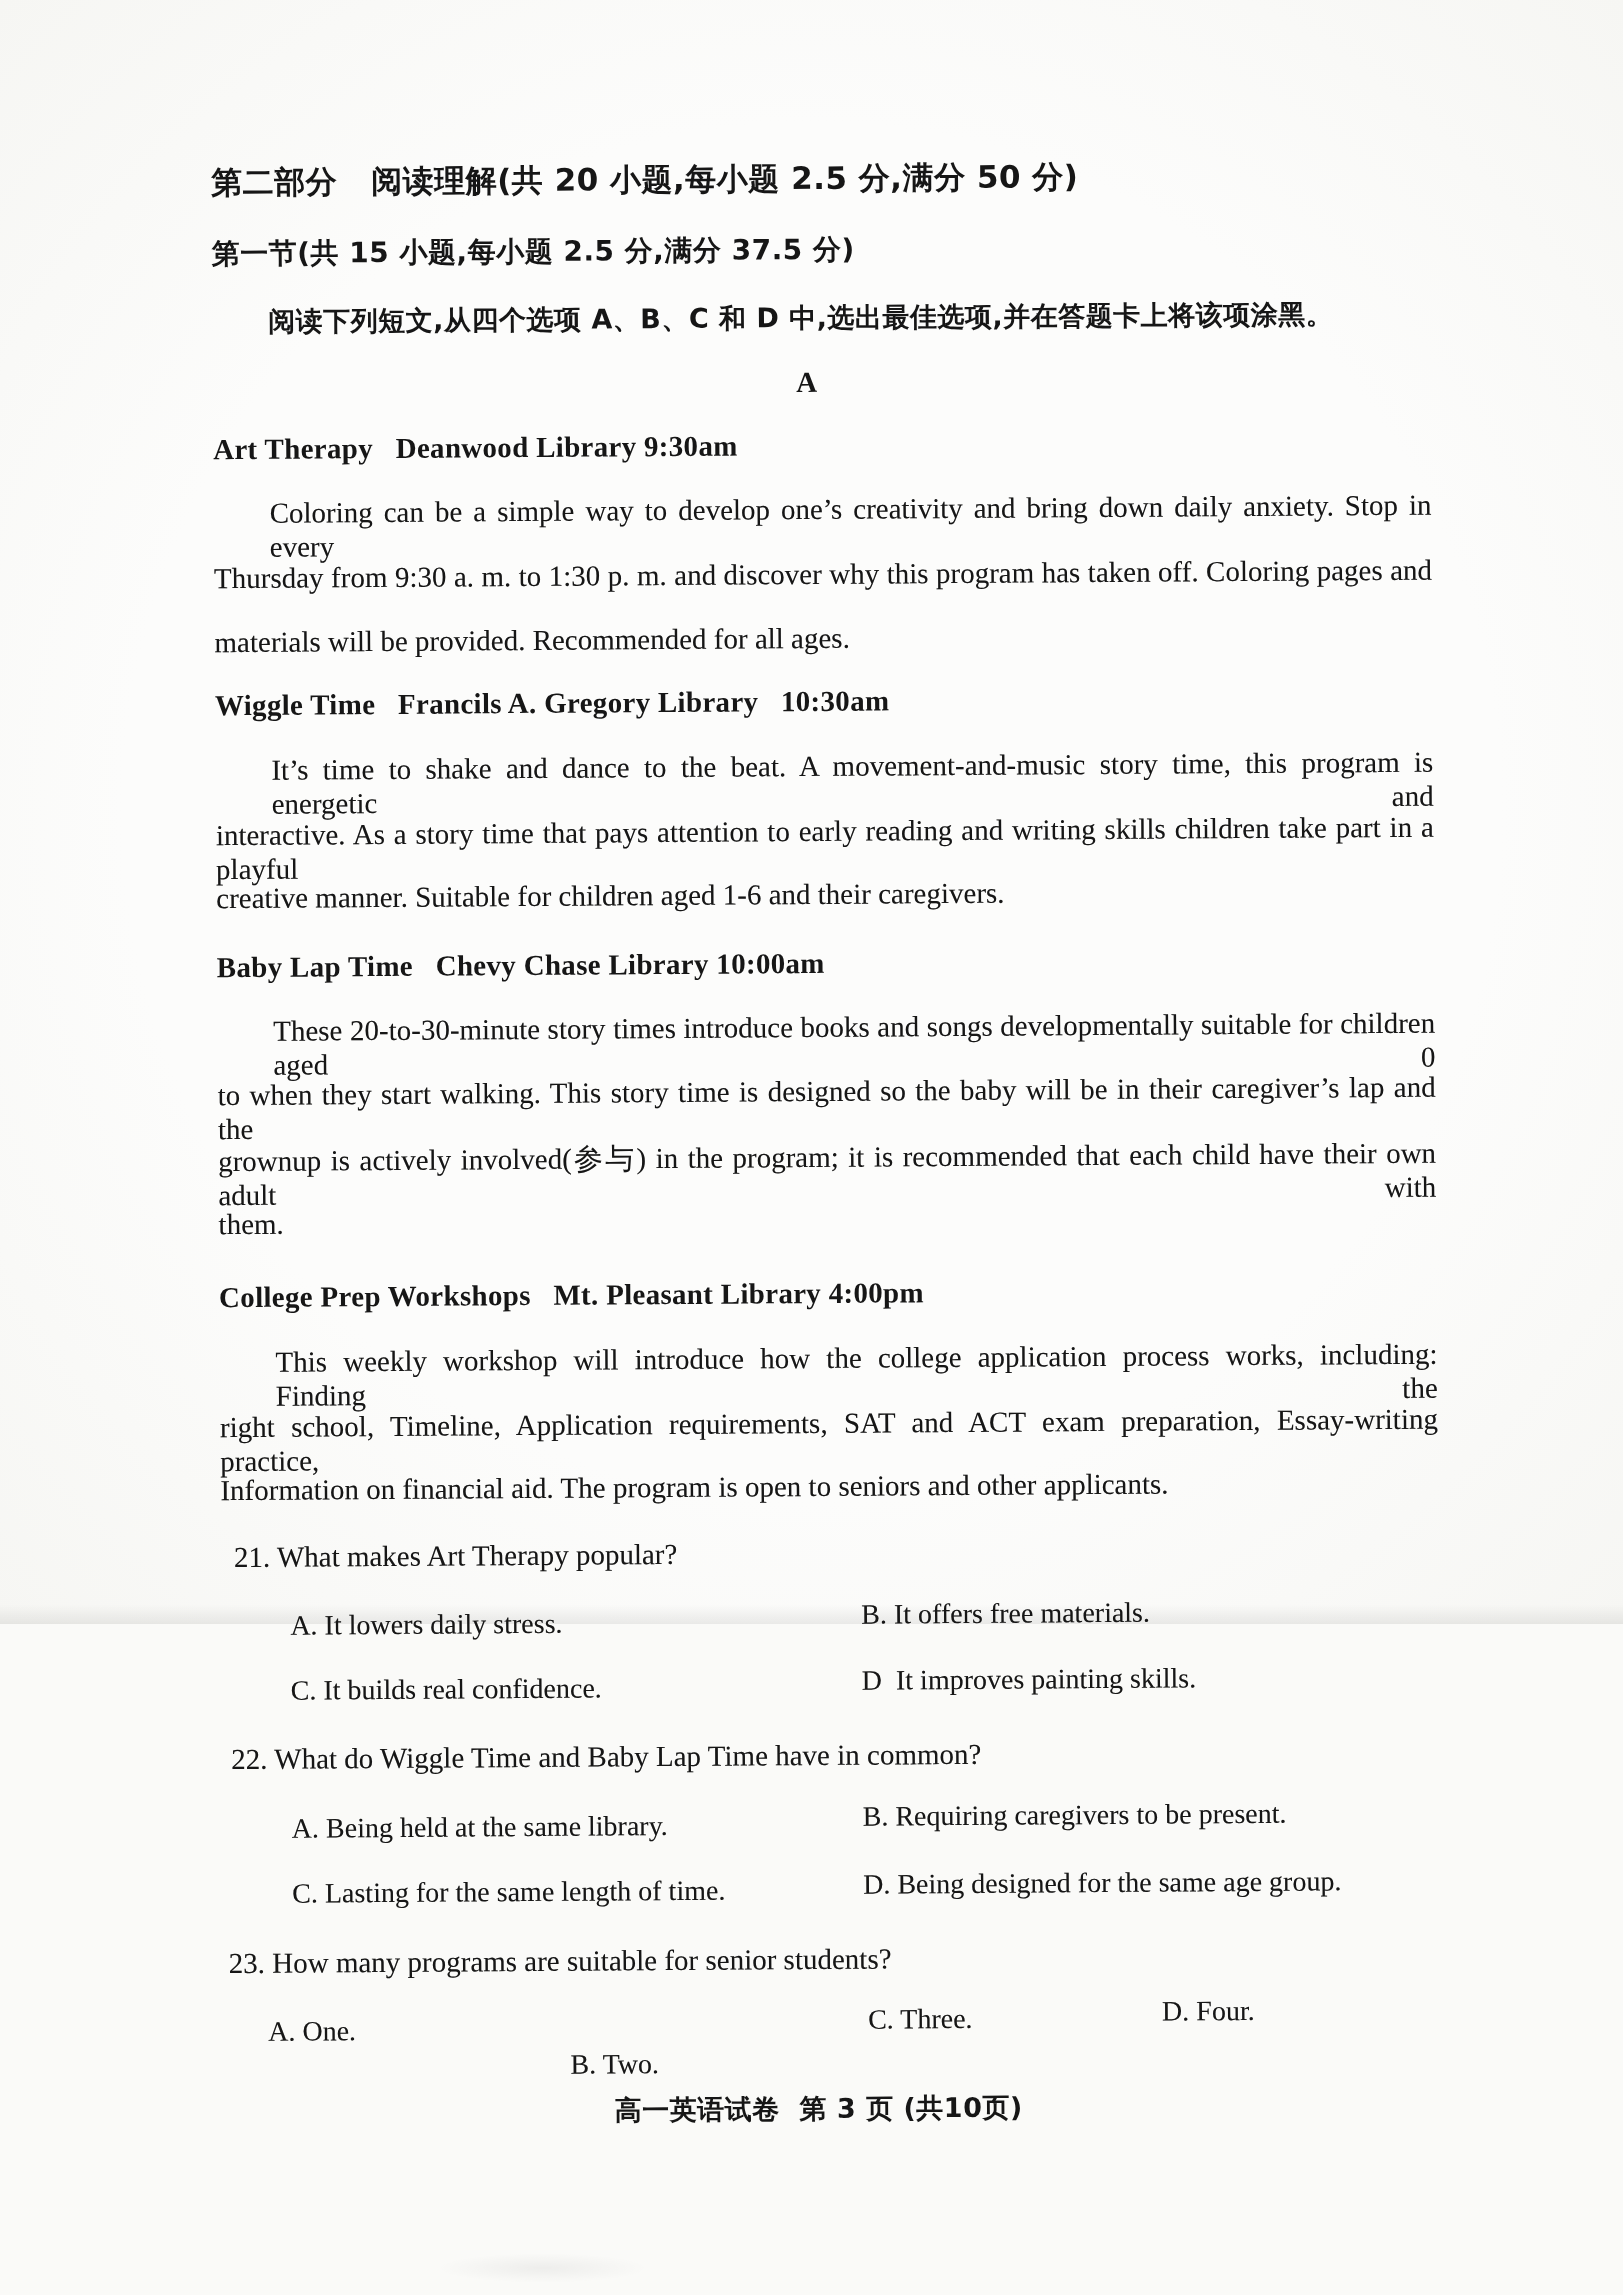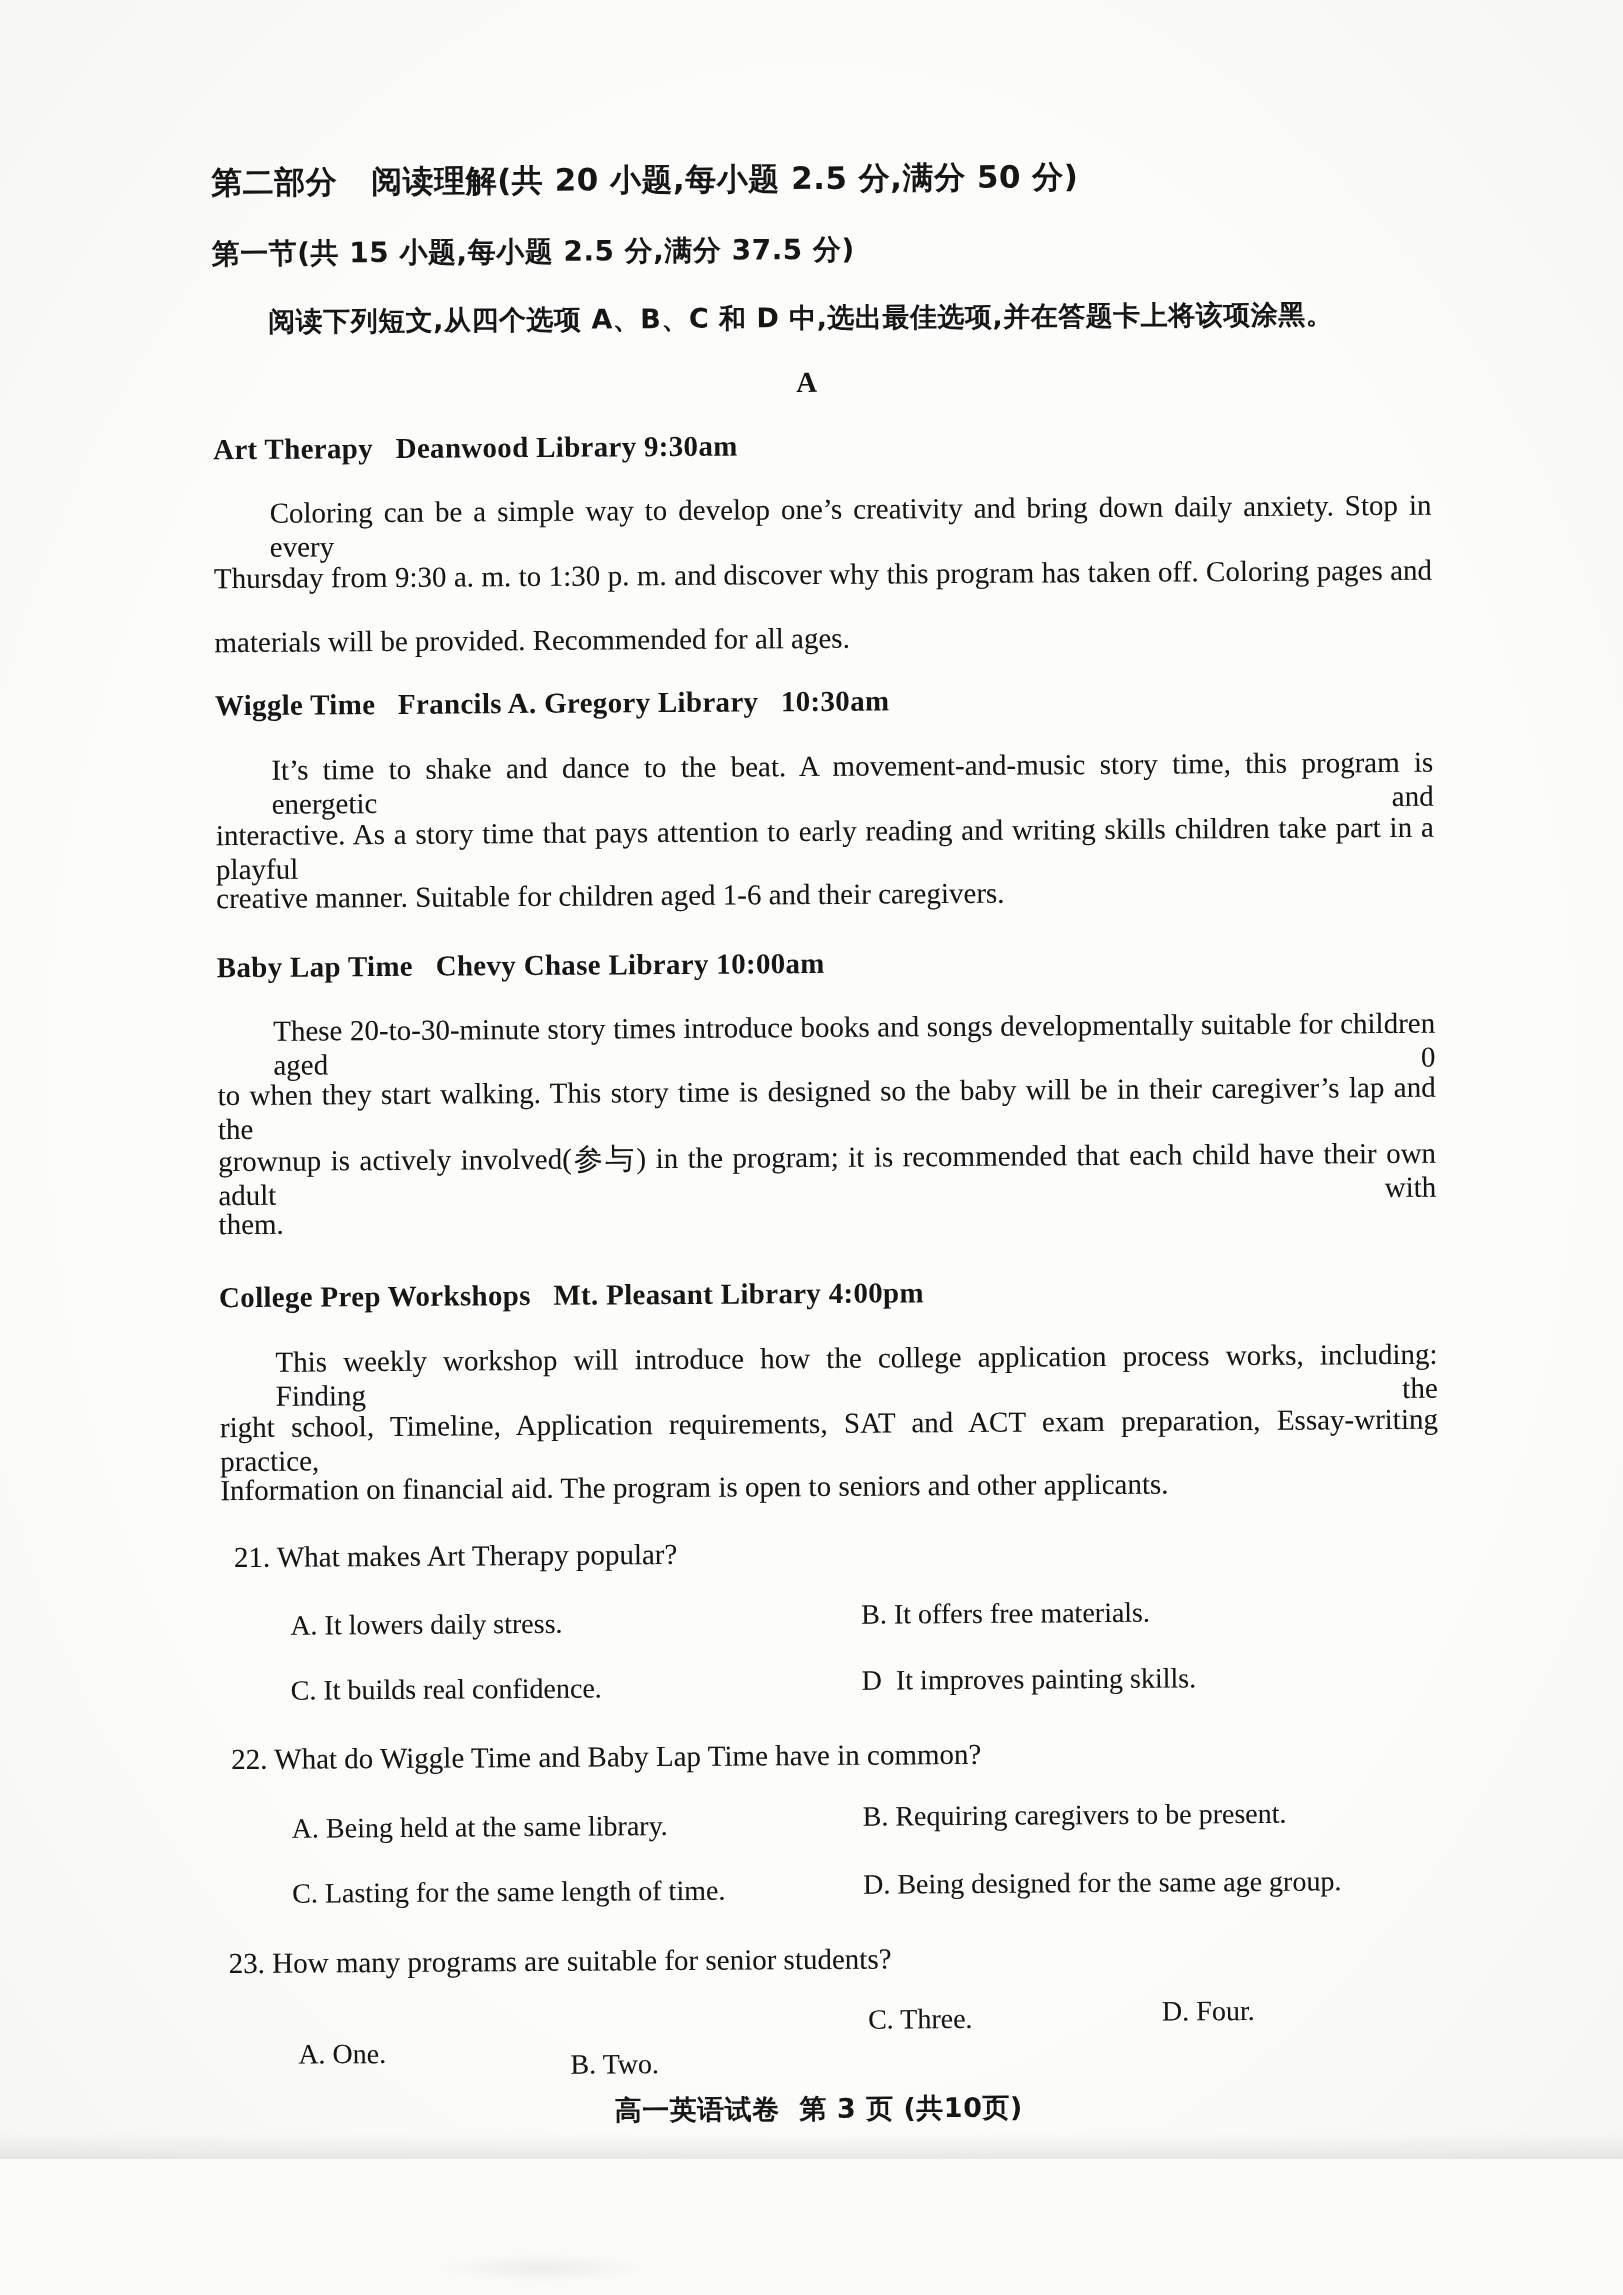--- a/index.html
+++ b/index.html
@@ -5,21 +5,21 @@
   html,body{margin:0;padding:0;}
   body{
     width:1624px;height:2295px;
     background:#fafaf8;
     overflow:hidden;
     font-family:"Liberation Serif", serif;
     color:#161616;
   }
   .page{
     position:relative;
-    width:1624px;height:2159px;
+    width:1624px;height:1624px;
     background:
       linear-gradient(to bottom, rgba(0,0,0,0) 98.8%, rgba(0,0,0,0.07) 100%),
       radial-gradient(ellipse at 50% 50%, #fcfcfb 60%, #f6f6f3 100%);
     text-decoration: underline;
   }
   .sheet{
     position:absolute;inset:0;
     transform:rotate(-0.4deg);
     transform-origin:812px 1147px;
   }
@@ -92,21 +92,21 @@
     <div class="abs opt" style="left:287px;top:1671px;">C. It builds real confidence.</div>
     <div class="abs opt" style="left:858px;top:1665px;">D  It improves painting skills.</div>
 
     <div class="abs qstem" style="left:227px;top:1739px;">22. What do Wiggle Time and Baby Lap Time have in common?</div>
     <div class="abs opt" style="left:287px;top:1809px;">A. Being held at the same library.</div>
     <div class="abs opt" style="left:858px;top:1801px;">B. Requiring caregivers to be present.</div>
     <div class="abs opt" style="left:287px;top:1874px;">C. Lasting for the same length of time.</div>
     <div class="abs opt" style="left:858px;top:1869px;">D. Being designed for the same age group.</div>
 
     <div class="abs qstem" style="left:223px;top:1943px;">23. How many programs are suitable for senior students?</div>
-    <div class="abs opt" style="left:292px;top:2012px;margin-top:23px;">A. One.</div>
+    <div class="abs opt" style="left:262px;top:2012px;">A. One.</div>
     <div class="abs opt" style="left:564px;top:2007px;margin-top:40px;">B. Two.</div>
     <div class="abs opt" style="left:862px;top:2004px;text-align:center;">C. Three.</div>
     <div class="abs opt" style="left:1156px;top:1998px;">D. Four.</div>
 
     <div class="abs cn footer">高一英语试卷  第 3 页 (共10页)</div>
 
   </div>
   <div class="smudge"></div>
 </div>
 

